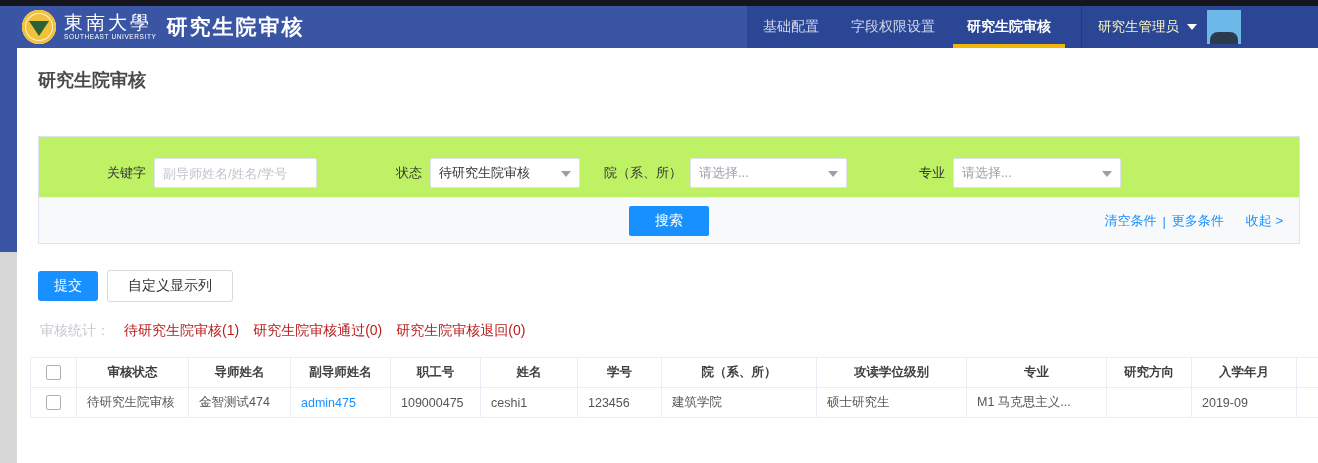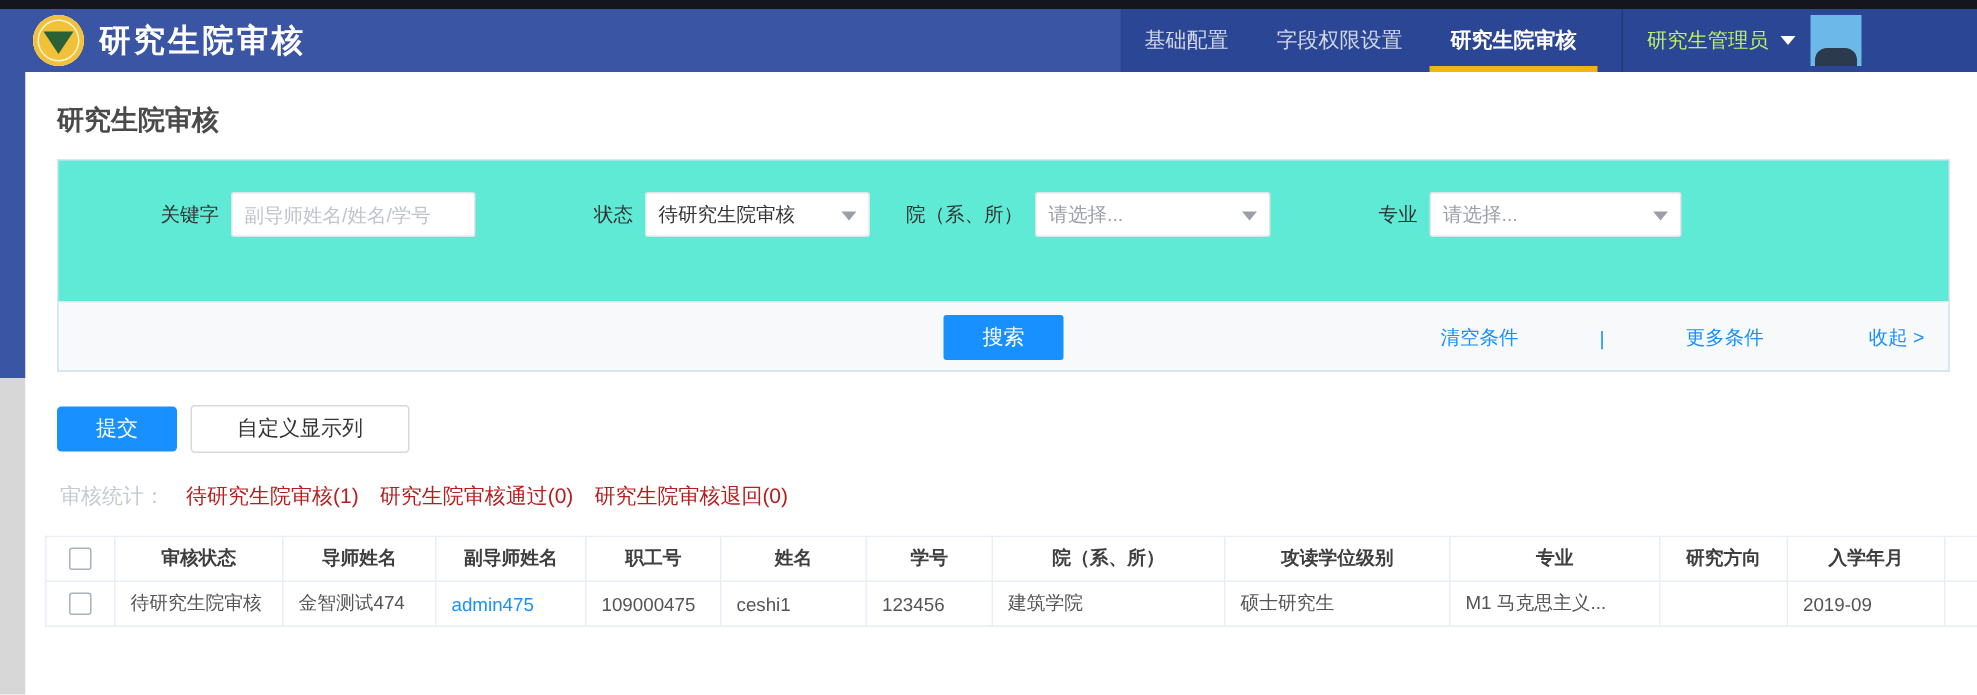--- a/index.html
+++ b/index.html
@@ -24,36 +24,36 @@
   .app-title { color:#fff; font-size:21px; font-weight:bold; margin-left:10px; letter-spacing:2px; }
 
   
   .nav { position:absolute; right:0; top:0; height:42px; width:571px; background:#2b4694;
          display:flex; align-items:center; }
   .tab { color:rgba(255,255,255,.78); font-size:14px; margin:0 16px; height:100%;
          display:flex; align-items:center; position:relative; cursor:pointer; white-space:nowrap; }
   .tab.active { color:#fff; font-weight:bold; }
   .tab.active::after { content:''; position:absolute; left:-14px; right:-14px; bottom:0; height:4px;
          background:#f1b60a; }
-  .user { display:flex; align-items:center; color:#bef264; font-size:13.5px; margin-left:14px;
+  .user { display:flex; align-items:center; color:#fef9c3; font-size:13.5px; margin-left:14px;
           height:100%; padding-left:16px; border-left:1px solid rgba(0,0,0,.18); cursor:pointer;
           white-space:nowrap; }
   .user-caret { width:0; height:0; border-left:5px solid transparent; border-right:5px solid transparent;
           border-top:6px solid #fff; margin-left:8px; }
   .avatar { width:34px; height:34px; background:#6cb8e8; margin-left:10px; margin-right:2px;
           position:relative; overflow:hidden; flex:0 0 auto; }
   .avatar .body { position:absolute; left:50%; bottom:-4px; transform:translateX(-50%);
           width:28px; height:16px; border-radius:8px 8px 0 0; background:#2b3a4d; }
 
   
   .content { position:absolute; left:17px; top:48px; width:1301px; height:415px; background:#fff; }
   .page-title { font-size:18px; font-weight:bold; color:#4a4a4a; position:absolute; left:21px; top:20px; }
 
-  .filter-panel { position:absolute; left:21px; top:58px; width:1262px; height:142px;
-          border:1px solid #dde4f0; background:#5eead4; }
+  .filter-panel { position:absolute; left:21px; top:88px; width:1262px; height:108px;
+          border:1px solid #dde4f0; background:#bef264; }
   .filter-row { display:flex; align-items:center; margin-top:21px; }
   .f-label { font-size:13px; color:#333; white-space:nowrap; margin-right:8px; }
   .g1 { margin-left:68px; } .g2 { margin-left:79px; } .g3 { margin-left:24px; } .g4 { margin-left:72px; }
   .f-group { display:flex; align-items:center; }
   .text-input { width:163px; height:30px; border:1px solid #dfe4ec; border-radius:2px;
           padding:0 8px; font-size:13px; color:#333; outline:none; font-family:inherit; }
   .text-input::placeholder { color:#c0c4cc; }
   .select { height:30px; border:1px solid #dfe4ec; border-radius:2px; background:#fff;
           display:flex; align-items:center; padding:0 22px 0 8px; font-size:13px; position:relative;
           cursor:pointer; }
@@ -61,30 +61,30 @@
   .sel-dept  { width:157px; color:#9ba0a8; }
   .sel-major { width:168px; color:#9ba0a8; }
   .caret { position:absolute; right:8px; top:12px; width:0; height:0;
           border-left:5px solid transparent; border-right:5px solid transparent;
           border-top:6px solid #9aa0a8; }
   .panel-footer { position:absolute; left:0; right:0; bottom:0; height:46px; background:#f8f9fb;
           border-top:1px solid #eef1f6; display:flex; align-items:center; justify-content:center; }
   .search-btn { width:80px; height:30px; background:#1890ff; color:#fff; font-size:14px;
           border:none; border-radius:2px; cursor:pointer; font-family:Liberation Sans, sans-serif; }
   .panel-links { position:absolute; right:16px; top:0; height:46px; display:flex; align-items:center;
-          font-size:13px; color:#1890ff;gap:48px; }
+          font-size:13px; color:#1890ff; }
   .panel-links span { cursor:pointer; }
   .pl-sep { margin:0 6px; cursor:default; }
   .pl-collapse { margin-left:22px; }
 
   .toolbar { position:absolute; left:21px; top:222px; display:flex; align-items:center; }
-  .submit-btn { width:80px; height:30px; background:#1890ff; color:#fff; font-size:14px;
+  .submit-btn { width:60px; height:30px; background:#1890ff; color:#fff; font-size:14px;
           border:none; border-radius:3px; cursor:pointer; font-family:inherit; }
   .customize-btn { height:32px; background:#fff; border:1px solid #d9d9d9; border-radius:3px;
-          color:#333; font-size:14px; padding:0 30px; margin-left:9px; cursor:pointer; font-family:inherit; }
+          color:#333; font-size:14px; padding:0 20px; margin-left:9px; cursor:pointer; font-family:inherit; }
 
   .stats { position:absolute; left:23px; top:274px; font-size:14px; display:flex; align-items:center; }
   .stats-label { color:#c6cad1; }
   .stats a { color:#b91c1c; text-decoration:none; margin-left:14px; cursor:pointer; }
 
   .table-wrap { position:absolute; left:13px; top:309px; width:1288px; height:106px; overflow:hidden; }
   table { border-collapse:collapse; table-layout:fixed; width:1385px; background:#fff; }
   th, td { border:1px solid #e8edf6; height:30px; font-size:12.5px; white-space:nowrap;
           overflow:hidden; text-overflow:ellipsis; }
   th { color:#3f3f3f; font-weight:bold; text-align:center; }
@@ -95,20 +95,24 @@
   td.link { color:#1890ff; cursor:pointer; }
 </style>
 </head>
 <body>
 
 <div class="top-strip"></div>
 
 <div class="header">
   <div class="brand">
     <div class="logo"></div>
+    <div class="uni">
+      <div class="uni-zh">東南大學</div>
+      <div class="uni-en">SOUTHEAST UNIVERSITY</div>
+    </div>
     <div class="app-title">研究生院审核</div>
   </div>
 
   <div class="nav">
     <div class="tab">基础配置</div>
     <div class="tab">字段权限设置</div>
     <div class="tab active">研究生院审核</div>
     <div class="user">
       <span>研究生管理员</span>
       <span class="user-caret"></span>

